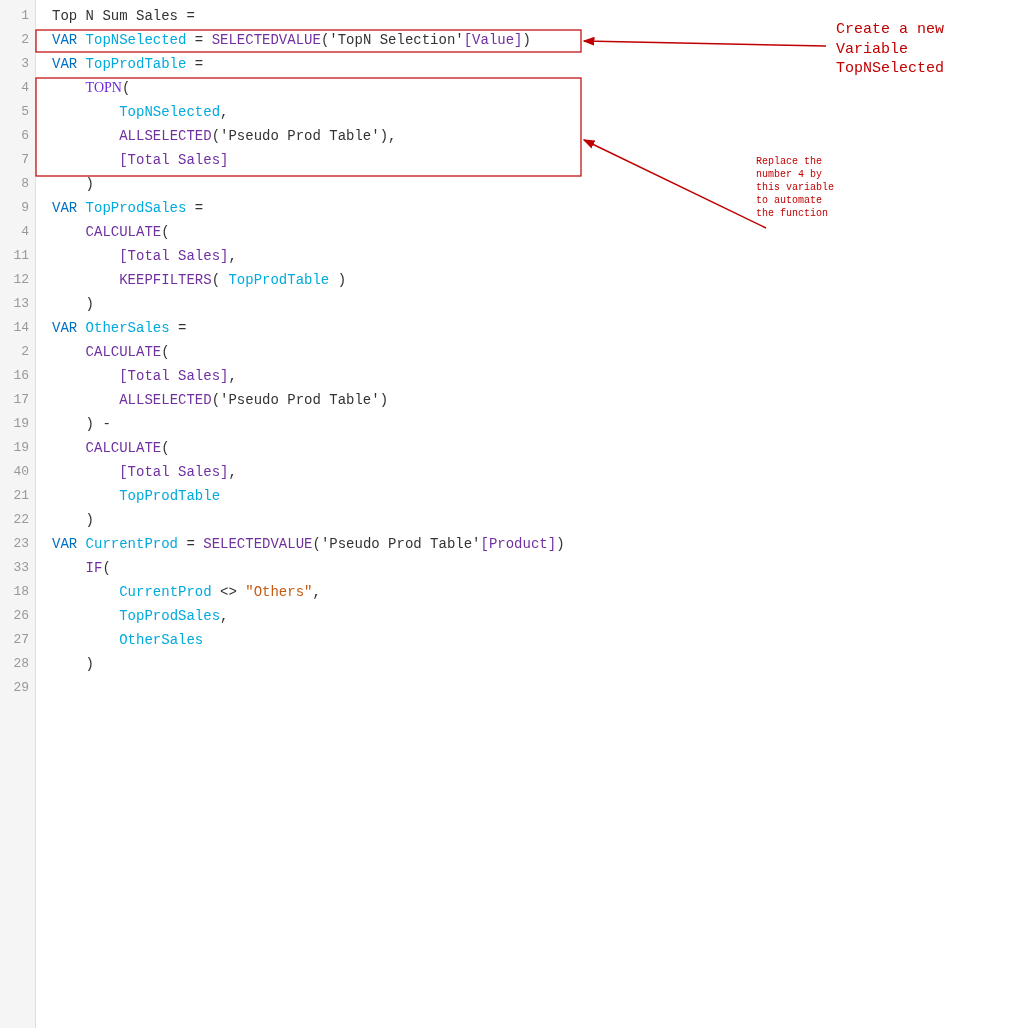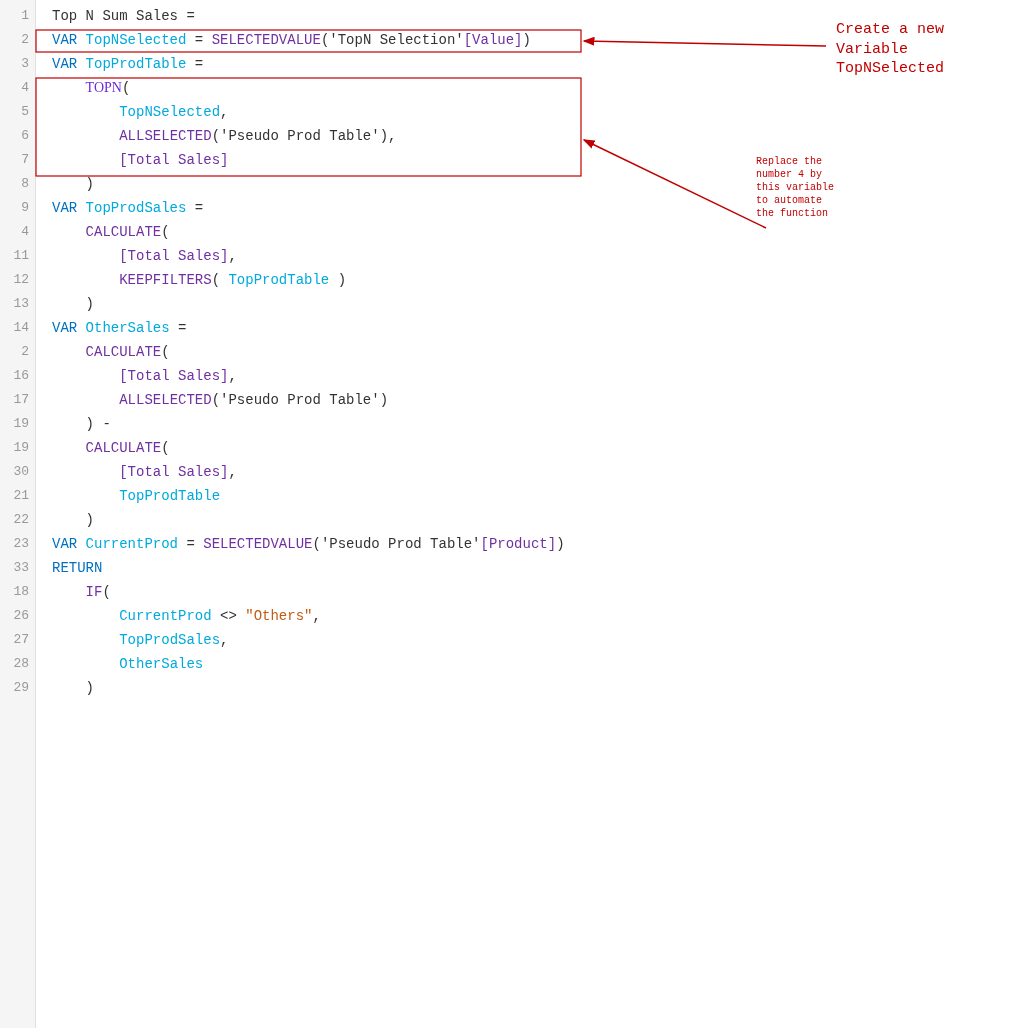--- a/index.html
+++ b/index.html
@@ -81,21 +81,21 @@
       <div>4</div>
       <div>11</div>
       <div>12</div>
       <div>13</div>
       <div>14</div>
       <div>2</div>
       <div>16</div>
       <div>17</div>
       <div>19</div>
       <div>19</div>
-      <div>30</div>
+      <div>40</div>
       <div>21</div>
       <div>22</div>
       <div>23</div>
       <div>33</div>
       <div>18</div>
       <div>26</div>
       <div>27</div>
       <div>28</div>
       <div>29</div>
     </div>
@@ -132,21 +132,20 @@
         <div class="code-line"><span style="color: rgb(0, 112, 192);">VAR </span><span style="color: rgb(0, 170, 221);">OtherSales</span><span style="color: rgb(51, 51, 51);"> = </span></div>
         <div class="code-line"><span style="color: rgb(51, 51, 51);">    </span><span style="color: rgb(112, 48, 160);">CALCULATE</span><span style="color: rgb(51, 51, 51);">(</span></div>
         <div class="code-line"><span style="color: rgb(51, 51, 51);">        </span><span style="color: rgb(112, 48, 160);">[Total Sales]</span><span style="color: rgb(51, 51, 51);">,</span></div>
         <div class="code-line"><span style="color: rgb(51, 51, 51);">        </span><span style="color: rgb(112, 48, 160);">ALLSELECTED</span><span style="color: rgb(51, 51, 51);">(</span><span style="color: rgb(51, 51, 51);">'Pseudo Prod Table'</span><span style="color: rgb(51, 51, 51);">)</span></div>
         <div class="code-line"><span style="color: rgb(51, 51, 51);">    </span><span style="color: rgb(51, 51, 51);">) -</span></div>
         <div class="code-line"><span style="color: rgb(51, 51, 51);">    </span><span style="color: rgb(112, 48, 160);">CALCULATE</span><span style="color: rgb(51, 51, 51);">(</span></div>
         <div class="code-line"><span style="color: rgb(51, 51, 51);">        </span><span style="color: rgb(112, 48, 160);">[Total Sales]</span><span style="color: rgb(51, 51, 51);">,</span></div>
         <div class="code-line"><span style="color: rgb(51, 51, 51);">        </span><span style="color: rgb(0, 170, 221);">TopProdTable</span></div>
         <div class="code-line"><span style="color: rgb(51, 51, 51);">    </span><span style="color: rgb(51, 51, 51);">)</span></div>
         <div class="code-line"><span style="color: rgb(0, 112, 192);">VAR </span><span style="color: rgb(0, 170, 221);">CurrentProd</span><span style="color: rgb(51, 51, 51);"> = </span><span style="color: rgb(112, 48, 160);">SELECTEDVALUE</span><span style="color: rgb(51, 51, 51);">(</span><span style="color: rgb(51, 51, 51);">'Pseudo Prod Table'</span><span style="color: rgb(112, 48, 160);">[Product]</span><span style="color: rgb(51, 51, 51);">)</span></div>
-        <div class="code-line"><span style="color: rgb(0, 112, 192);">RETURN</span></div>
         <div class="code-line"><span style="color: rgb(51, 51, 51);">    </span><span style="color: rgb(112, 48, 160);">IF</span><span style="color: rgb(51, 51, 51);">(</span></div>
         <div class="code-line"><span style="color: rgb(51, 51, 51);">        </span><span style="color: rgb(0, 170, 221);">CurrentProd</span><span style="color: rgb(51, 51, 51);"> &lt;&gt; </span><span style="color: rgb(197, 90, 17);">"Others"</span><span style="color: rgb(51, 51, 51);">,</span></div>
         <div class="code-line"><span style="color: rgb(51, 51, 51);">        </span><span style="color: rgb(0, 170, 221);">TopProdSales</span><span style="color: rgb(51, 51, 51);">,</span></div>
         <div class="code-line"><span style="color: rgb(51, 51, 51);">        </span><span style="color: rgb(0, 170, 221);">OtherSales</span></div>
         <div class="code-line"><span style="color: rgb(51, 51, 51);">    </span><span style="color: rgb(51, 51, 51);">)</span></div>
       </div>
   <div class="annotation" style="left: 800px; top: 20px; font-size: 15px;">Create a new<br>Variable<br>TopNSelected</div>
       <div class="annotation" style="left: 720px; top: 155px; font-size: 10px;">Replace the<br>number 4 by<br>this variable<br>to automate<br>the function</div>
     </div>
 </div>

